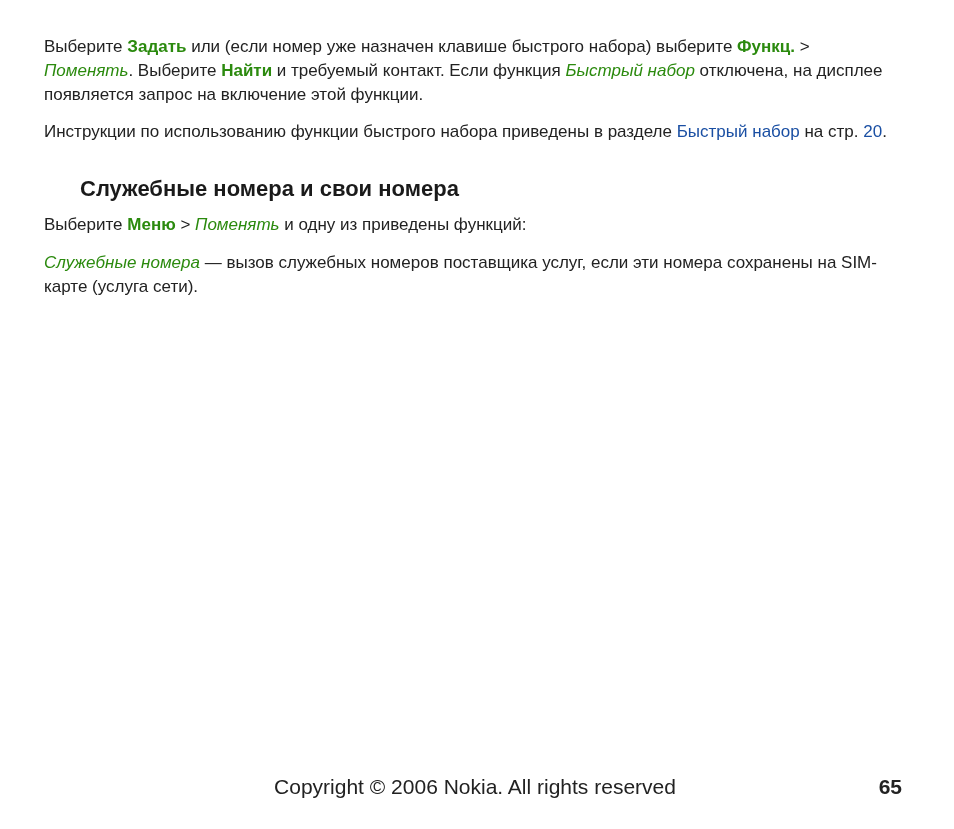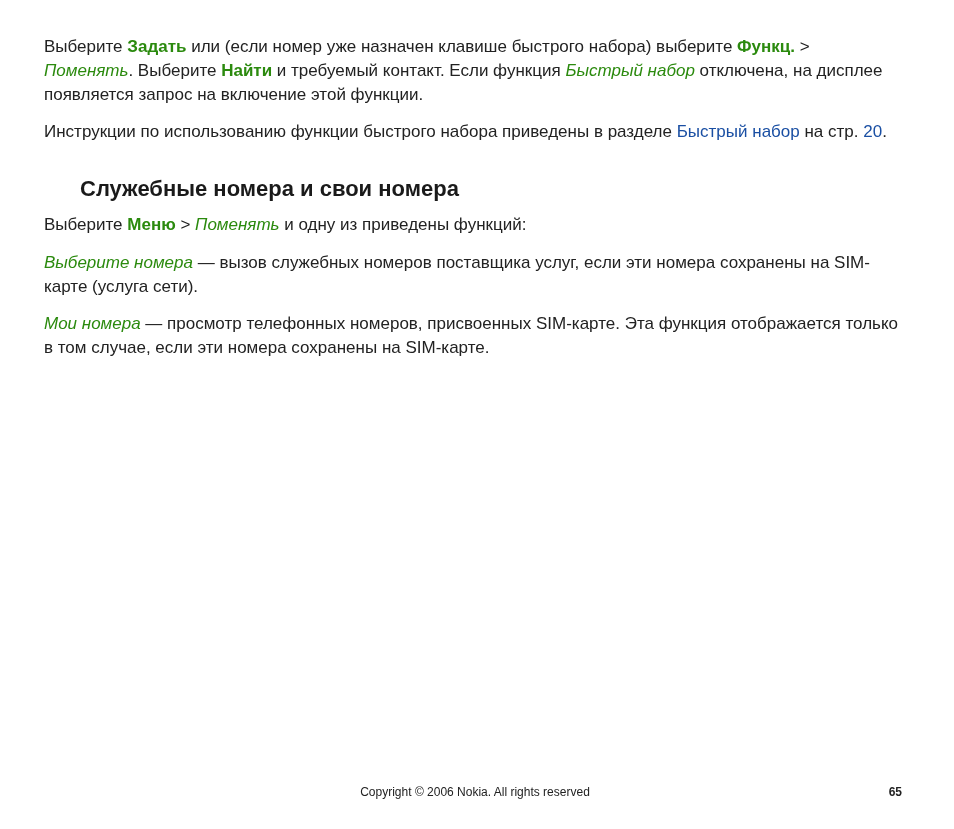--- a/index.html
+++ b/index.html
@@ -39,21 +39,21 @@
     color: #1a1a1a;
   }
   .footer {
     position: absolute;
     left: 0;
     right: 0;
     bottom: 28px;
     padding: 0 48px 0 44px;
     display: flex;
     align-items: center;
-    font-size: 12px;
+    font-size: 21px;
   }
   .footer .copyright {
     position: absolute;
     left: 50%;
     transform: translateX(-50%);
     white-space: nowrap;
   }
   .footer .page-num {
     margin-left: auto;
     font-weight: bold;
@@ -72,25 +72,22 @@
     <span>Инструкции по использованию функции быстрого набора приведены в разделе </span><span class="link">Быстрый набор</span><span> на стр. </span><span class="link">20</span><span>.</span>
   </p>
 
   <h2>Служебные номера и свои номера</h2>
 
   <p>
     <span>Выберите </span><span class="green-bold">Меню</span><span> &gt; </span><span class="green-italic">Поменять</span><span> и одну из приведены функций:</span>
   </p>
 
   <p>
-    <span class="green-italic">Выберите номера</span><span> — вызов служебных номеров поставщика услуг, если эти номера сохранены на SIM-карте (услуга сети).</span>
+    <span class="green-italic">Служебные номера</span><span> — вызов служебных номеров поставщика услуг, если эти номера сохранены на SIM-карте (услуга сети).</span>
   </p>
 
-  <p>
-    <span class="green-italic">Мои номера</span><span> — просмотр телефонных номеров, присвоенных SIM-карте. Эта функция отображается только в том случае, если эти номера сохранены на SIM-карте.</span>
-  </p>
 
   <div class="footer">
     <span class="copyright">Copyright © 2006 Nokia. All rights reserved</span>
     <span class="page-num">65</span>
   </div>
 
 </div>
 
 </body></html>

